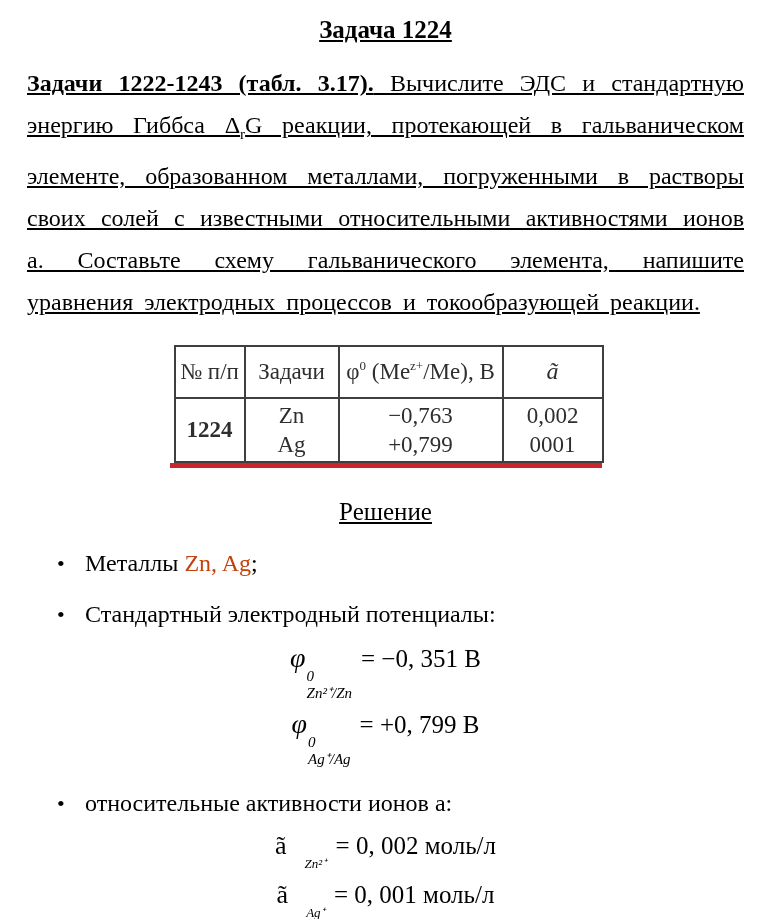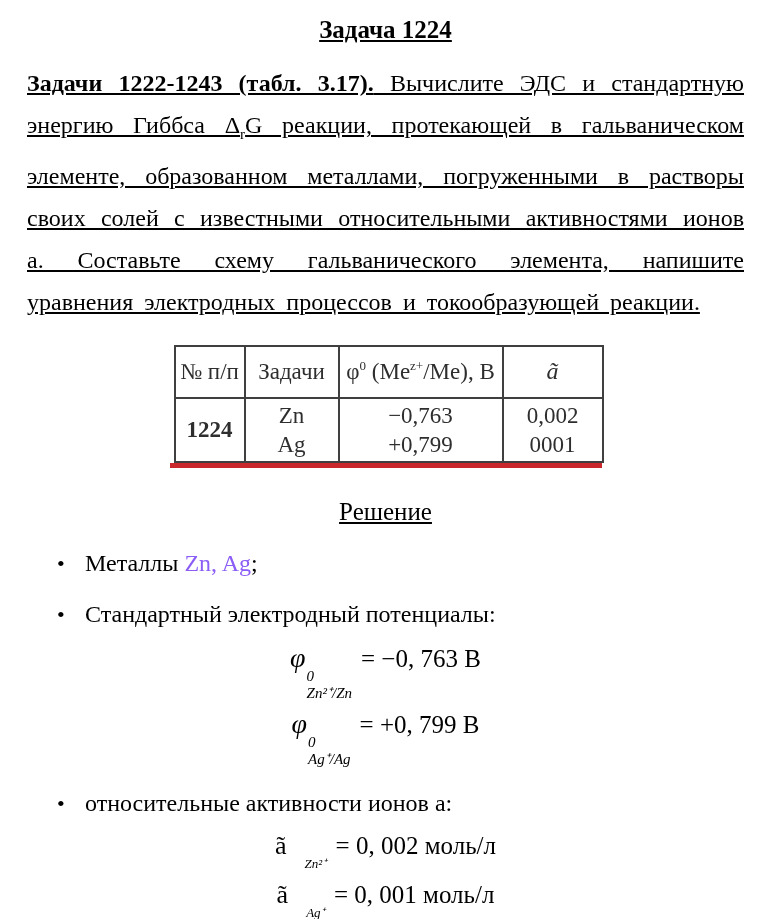--- a/index.html
+++ b/index.html
@@ -34,21 +34,21 @@
   .bold { font-weight:bold;border-radius:13px; }
   .hdr-sup { font-size:13px; }
   .tilde-a { font-style:italic; font-size:24px; }
   .red-line { height:5px; background:#c9272b; width:432px; margin-left:-4px; }
 
   .solution-heading { text-align:center; font-size:25px; font-weight:normal; margin:30px 0 0 0; }
   .solution-heading .u { text-decoration:underline; }
 
   .bullet { display:flex; align-items:baseline; margin:24px 0 0 42px; font-size:24px; }
   .bullet .dot { width:28px; font-size:22px; flex:none; }
-  .red { color:#8b5cf6; }
+  .red { color:#c2410c; }
 
   .formulas { text-align:center; margin:14px 0 0 0; }
   .formula { margin:8px 0; font-size:25px; white-space:nowrap; }
   .fsym { font-style:italic; font-size:28px; }
   .stack {
     display:inline-flex; flex-direction:column; align-items:flex-start;
     font-size:15px; line-height:14px; font-style:italic;
     vertical-align:-14px; margin-left:1px; row-gap:3px;
   }
   .frhs { margin-left:9px; }
@@ -102,21 +102,21 @@
 
   <div class="bullet">
     <span class="dot">•</span>
     <span>Стандартный электродный потенциалы:</span>
   </div>
 
   <div class="formulas">
     <div class="formula"><span class="fsym">φ</span><span class="stack">
           <span>0</span>
           <span>Zn²⁺/Zn</span>
-        </span><span class="frhs">= −0, 763 В</span></div>
+        </span><span class="frhs">= −0, 351 В</span></div>
     <div class="formula"><span class="fsym">φ</span><span class="stack">
           <span>0</span>
           <span>Ag⁺/Ag</span>
         </span><span class="frhs">= +0, 799 В</span></div>
   </div>
 
   <div class="bullet">
     <span class="dot">•</span>
     <span>относительные активности ионов а:</span>
   </div>

